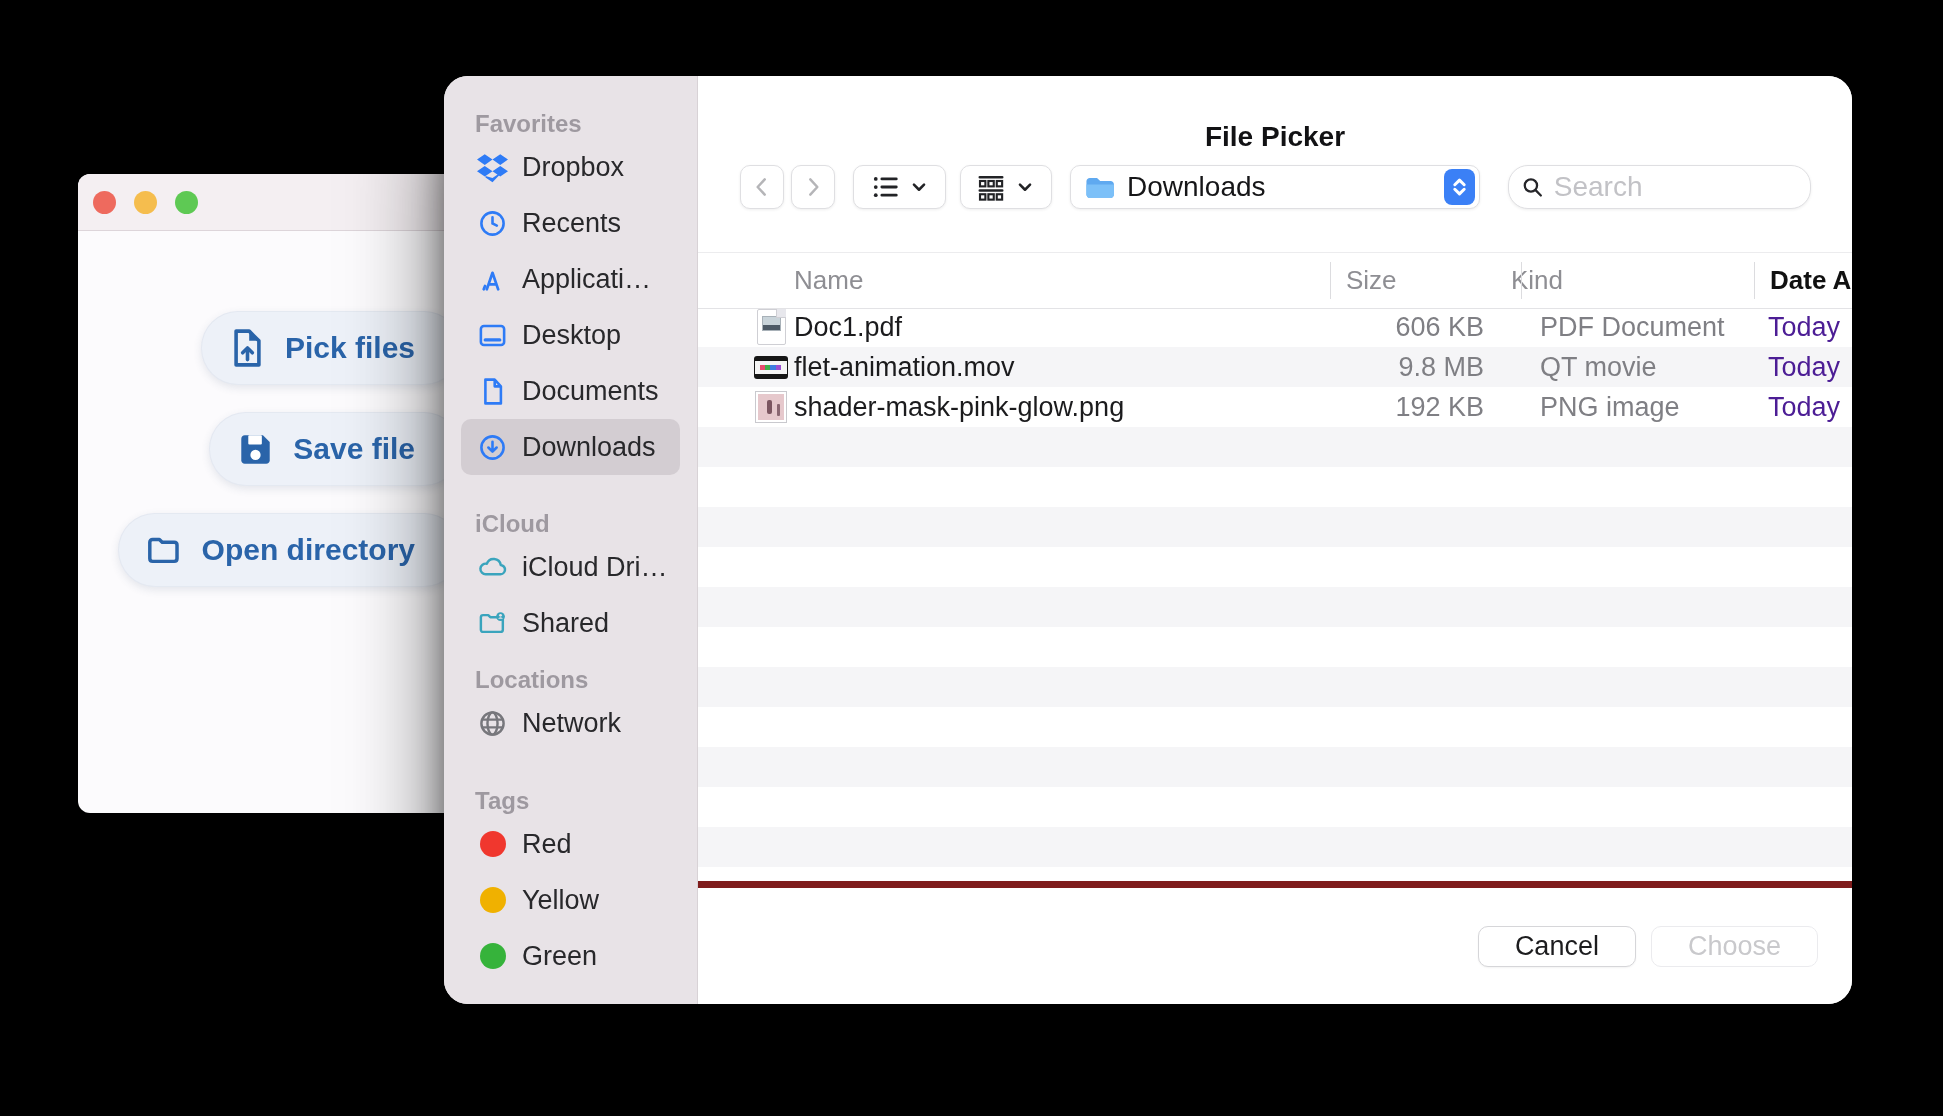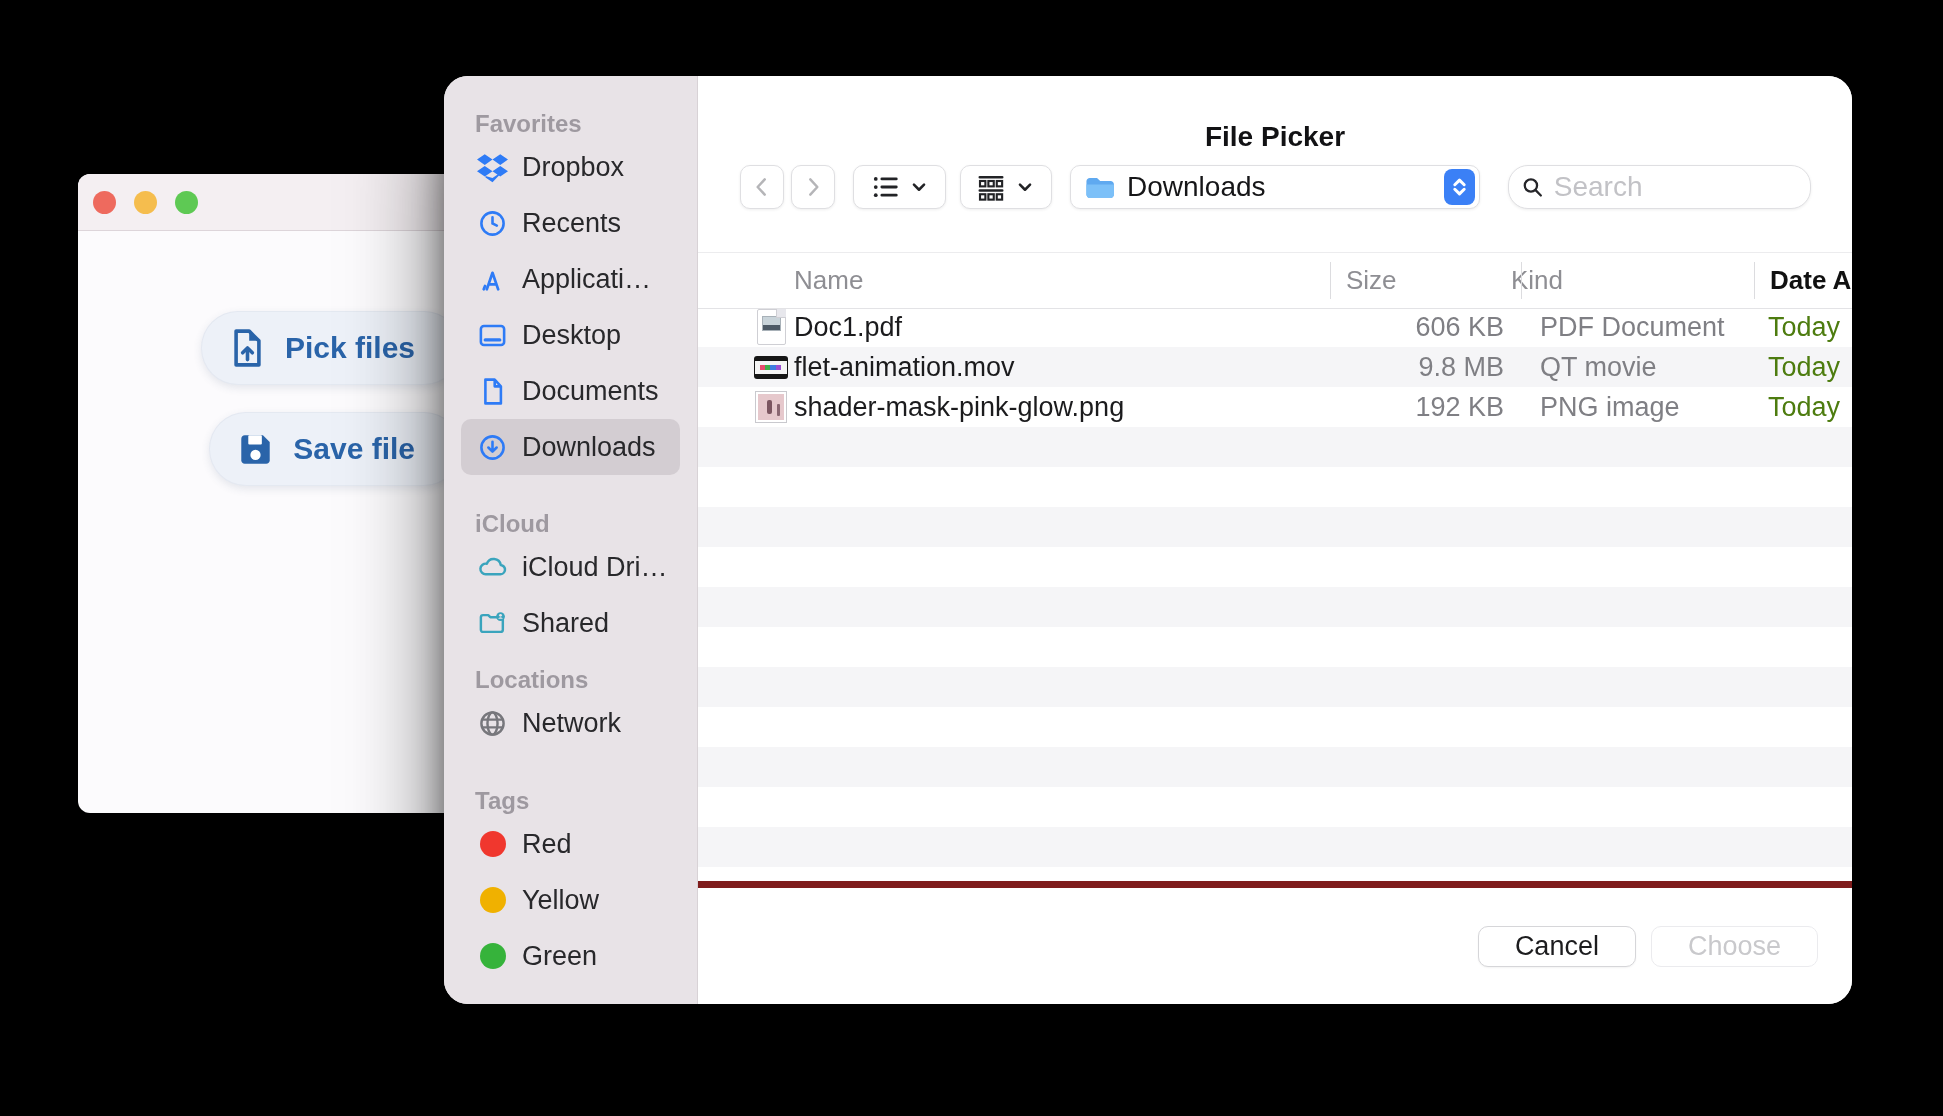--- a/index.html
+++ b/index.html
@@ -75,23 +75,23 @@
   .vsep{position:absolute;top:9px;height:37px;width:1px;background:#dcdcdf;}
   .vs1{left:632px;} .vs2{left:823px;} .vs3{left:1056px;}
 
   .rows{position:absolute;top:231px;left:0;right:0;height:574px;overflow:hidden;}
   .frow,.stripe{height:40px;position:relative;}
   .alt{background:#f5f5f7;}
   .ficon{position:absolute;left:55px;top:0;width:36px;height:40px;display:flex;
          align-items:center;justify-content:center;}
   .fcell{position:absolute;top:0;line-height:40px;font-size:27px;white-space:nowrap;}
   .fname{left:96px;color:#1b1b1d;}
-  .fsize{left:592px;width:214px;text-align:right;color:#7f7f84;}
+  .fsize{left:572px;width:214px;text-align:right;color:#7f7f84;}
   .fkind{left:842px;color:#7f7f84;}
-  .fdate{left:1070px;width:86px;color:#4d7c0f;overflow:hidden;}
+  .fdate{left:1070px;width:86px;color:#4c1d95;overflow:hidden;}
 
   
   .fi-pdf{width:29px;height:36px;background:#fff;border:1px solid #cfcfd4;border-radius:2px;
           position:relative;box-sizing:border-box;}
   .fi-pdf::before{content:"";position:absolute;left:4px;top:6px;width:19px;height:15px;
           background:linear-gradient(180deg,#c9d4da 0 62%,#4d5a66 62% 100%);
           border:1px solid #a8b1b8;box-sizing:border-box;}
   .fi-pdf::after{content:"";position:absolute;right:-1px;top:-1px;width:9px;height:8px;
           background:#e7e7ec;border-left:1px solid #cfcfd4;border-bottom:1px solid #cfcfd4;}
   .fi-mov{width:34px;height:23px;background:#161616;border-radius:3px;position:relative;}
@@ -136,20 +136,28 @@
     <button class="app-btn">
       <span class="bicon">
           <svg width="35" height="35" viewBox="0 0 32 32">
             <path d="M3 6.2C3 4.4 4.4 3 6.2 3h16.6L29 9.2v16.6c0 1.8-1.4 3.2-3.2 3.2H6.2C4.4 29 3 27.6 3 25.8Z" fill="#2a64a9"></path>
             <rect x="9.4" y="3" width="12.4" height="8.4" rx="1" fill="#fff"></rect>
             <circle cx="16" cy="21" r="4.7" fill="#fff"></circle>
           </svg>
         </span>
       <span>Save file</span>
     </button>
+    <button class="app-btn">
+      <span class="bicon">
+          <svg width="37" height="37" viewBox="0 0 34 34">
+            <path d="M3.5 9.4c0-1.6 1-2.6 2.6-2.6h6.2l2.6 2.6h11c1.6 0 2.6 1 2.6 2.6v12.4c0 1.6-1 2.6-2.6 2.6H6.1c-1.6 0-2.6-1-2.6-2.6Z" fill="none" stroke="#2a64a9" stroke-width="3.2" stroke-linejoin="round"></path>
+          </svg>
+        </span>
+      <span>Open directory</span>
+    </button>
   </div>
 </div>
 
 <div class="dialog">
 
   <aside class="sidebar" id="sidebar">
       <div class="side-header" style="margin-top: 0px;">Favorites</div>
       <div class="side-item">
     <span class="sicon" style="color: rgb(46, 123, 246);">
           <svg viewBox="0 0 24 24">

